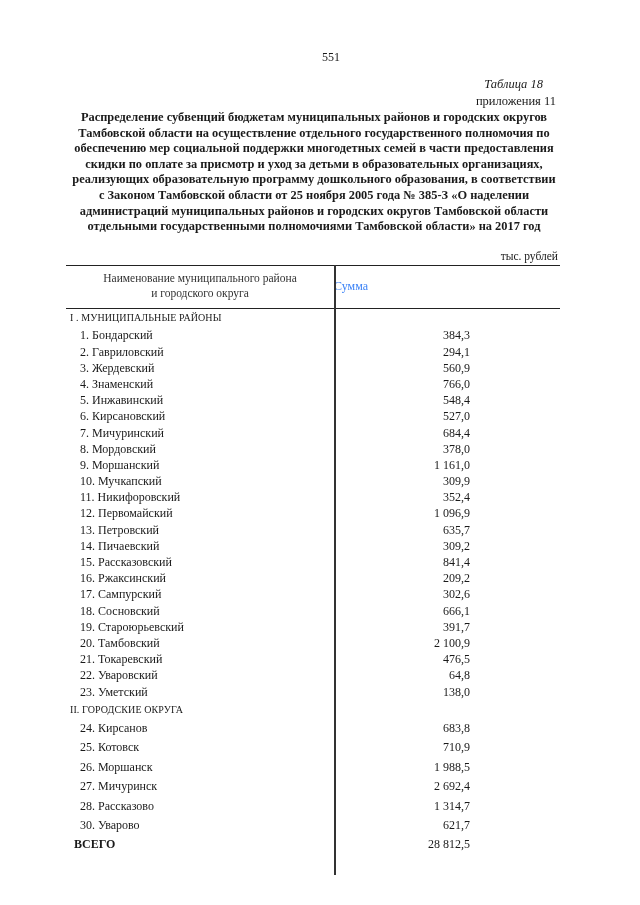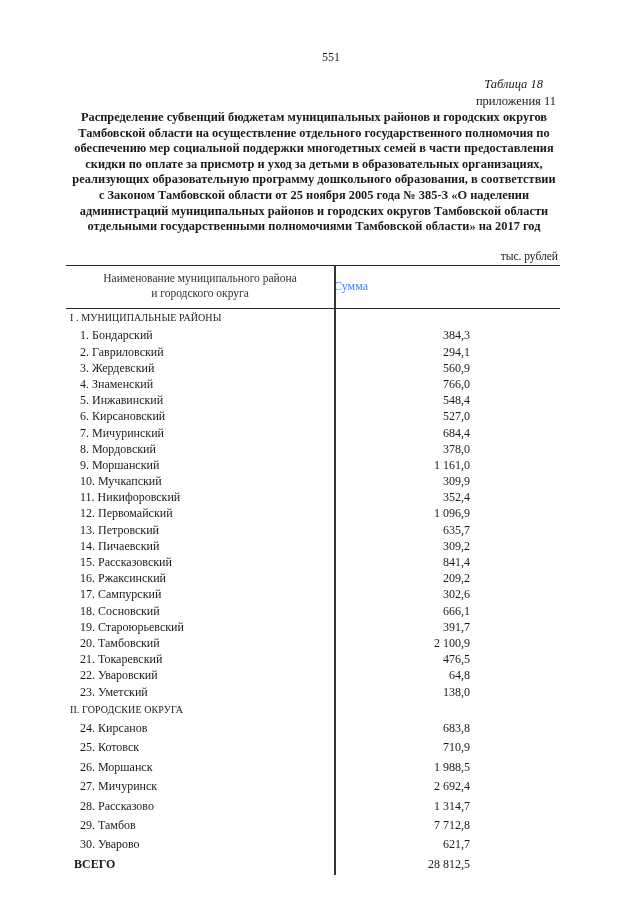--- a/index.html
+++ b/index.html
@@ -202,24 +202,20 @@
     </div>
   <div class="row gap">
       <span class="name">27. Мичуринск</span>
       <span class="val">2 692,4</span>
     </div>
   <div class="row gap">
       <span class="name">28. Рассказово</span>
       <span class="val">1 314,7</span>
     </div>
   <div class="row gap">
-      <span class="name">29. Тамбов</span>
-      <span class="val">7 712,8</span>
-    </div>
-  <div class="row gap">
       <span class="name">30. Уварово</span>
       <span class="val">621,7</span>
     </div>
   <div class="row gap total">
       <span class="name">ВСЕГО</span>
       <span class="val">28 812,5</span>
     </div>
 </div>
 
 </body></html>

